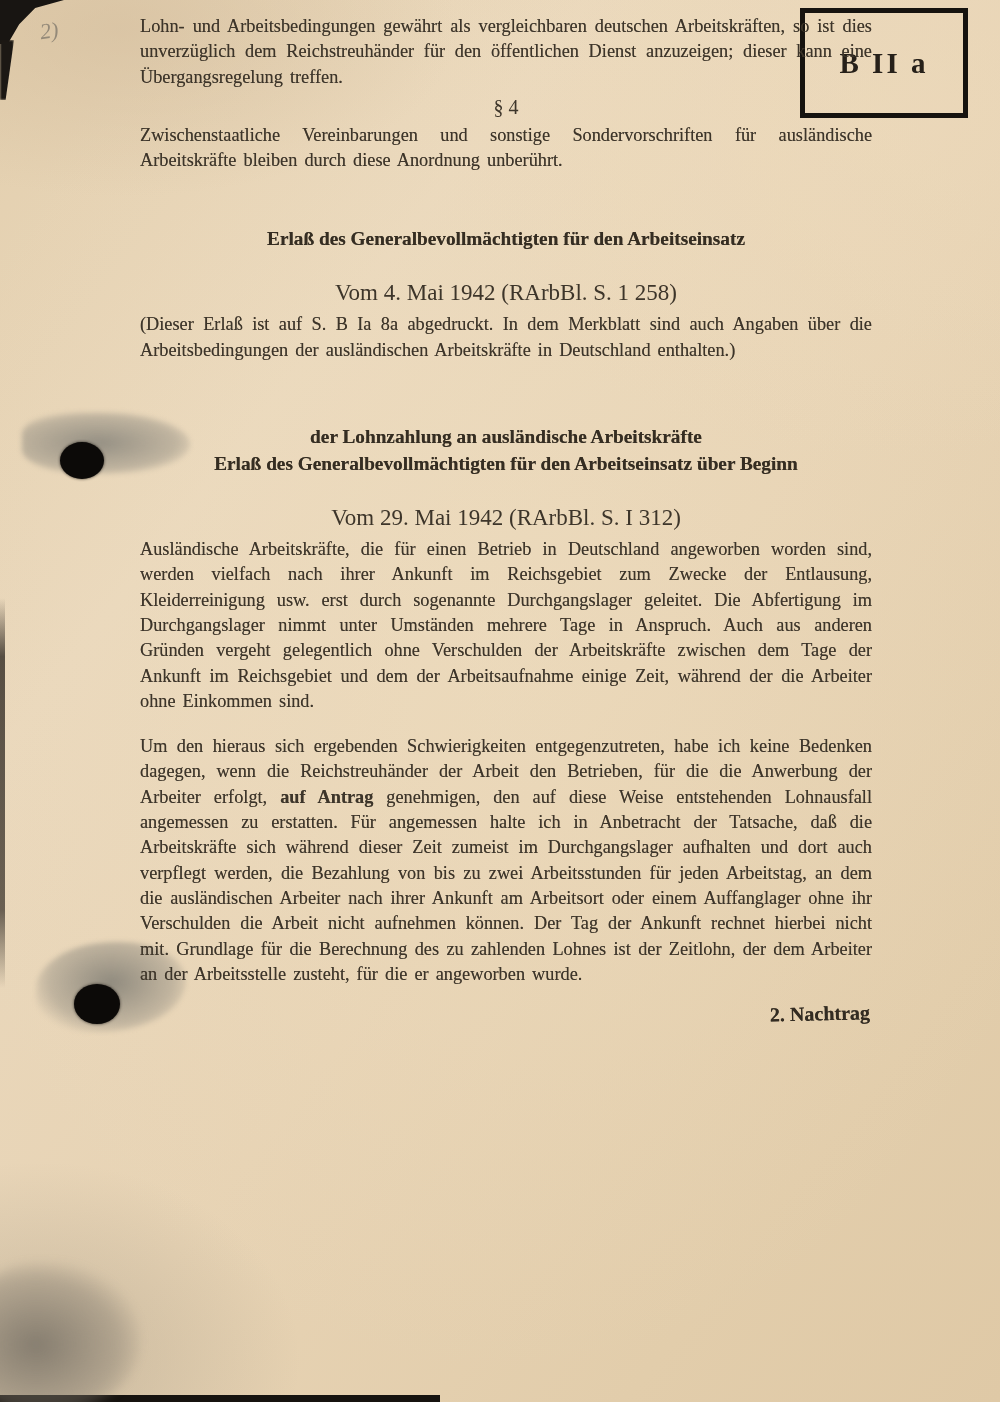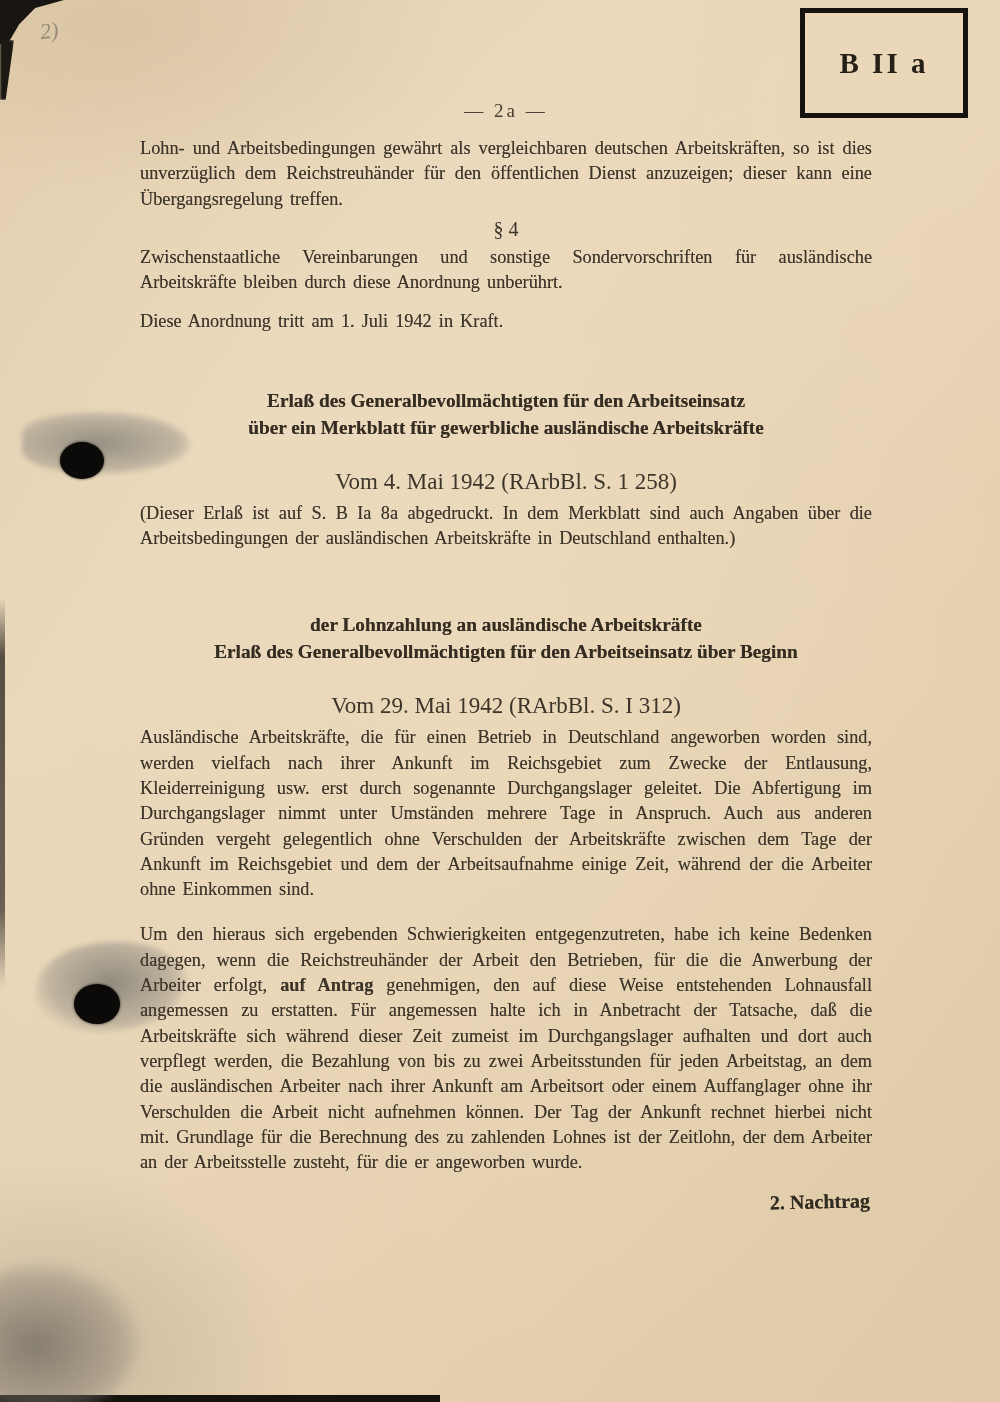--- a/index.html
+++ b/index.html
@@ -137,33 +137,30 @@
   <div class="hole hole-1"></div>
   <div class="hole hole-2"></div>
   <div class="handwritten-mark">2)</div>
 
   <div class="corner-box">
     <span>B II a</span>
   </div>
 
   <div class="content">
 
-    <div class="page-number">— 2a —</div>
 
     <p class="body-text first-para">Lohn- und Arbeitsbedingungen gewährt als vergleichbaren deutschen Arbeitskräften, so ist dies unverzüglich dem Reichstreuhänder für den öffentlichen Dienst anzuzeigen; dieser kann eine Übergangsregelung treffen.</p>
 
     <div class="section-mark">§ 4</div>
 
     <p class="body-text" style="margin-top:4px;">Zwischenstaatliche Vereinbarungen und sonstige Sondervorschriften für ausländische Arbeitskräfte bleiben durch diese Anordnung unberührt.</p>
 
-    <p class="body-text">Diese Anordnung tritt am 1. Juli 1942 in Kraft.</p>
 
     <h2 class="decree-title">
       <span class="line">Erlaß des Generalbevollmächtigten für den Arbeitseinsatz</span>
-      <span class="line">über ein Merkblatt für gewerbliche ausländische Arbeitskräfte</span>
     </h2>
 
     <div class="date-line">Vom 4. Mai 1942 (RArbBl. S. 1 258)</div>
 
     <p class="body-text decree-body-first">(Dieser Erlaß ist auf S. B Ia 8a abgedruckt. In dem Merkblatt sind auch Angaben über die Arbeitsbedingungen der ausländischen Arbeitskräfte in Deutschland enthalten.)</p>
 
     <h2 class="decree-title" style="margin-top:60px;">
       <span class="line">der Lohnzahlung an ausländische Arbeitskräfte</span>
       <span class="line">Erlaß des Generalbevollmächtigten für den Arbeitseinsatz über Beginn</span>
     </h2>

